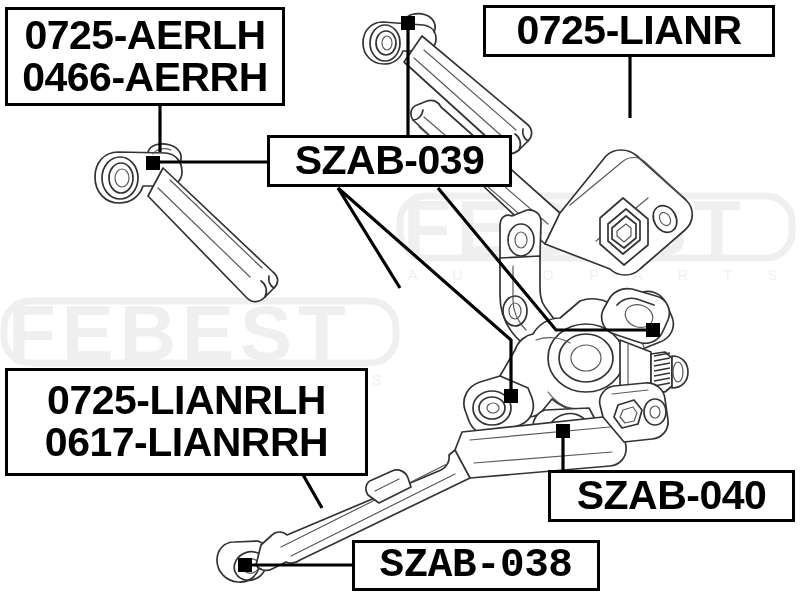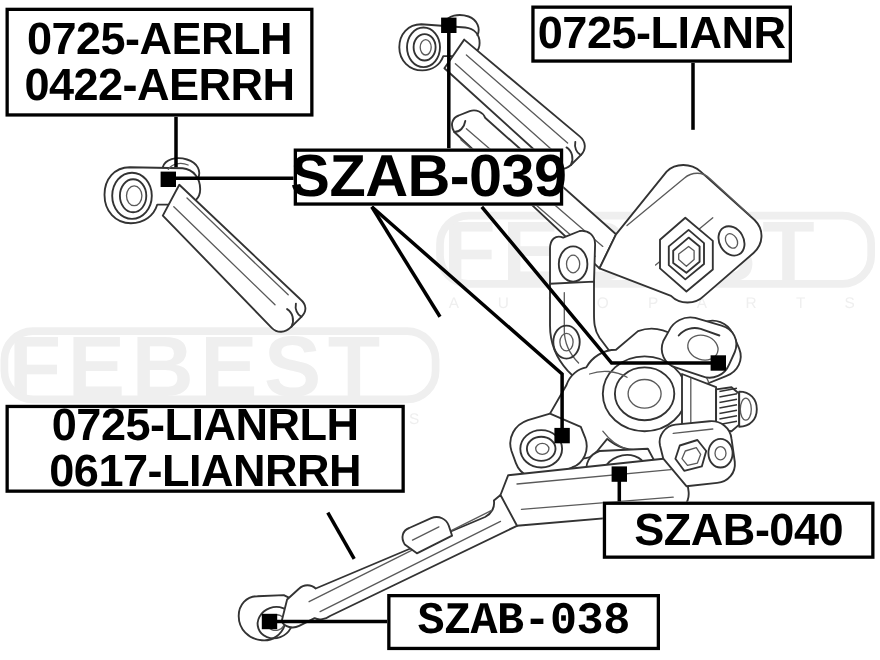--- a/index.html
+++ b/index.html
@@ -24,27 +24,27 @@
     font-weight:bold;
     color:#000000;
     letter-spacing:-0.5px;
     white-space:nowrap;
     line-height:1.02;
     font-family:"Liberation Sans","DejaVu Sans",sans-serif;
   }
   
   #box-aer   {left:5px;  top:7px;   width:280px; height:99px;}
   #box-aer   .ln{font-size:41px;}
-  #box-lianr {left:483px;top:5px;   width:237px; height:52px;text-align:right;}
+  #box-lianr {left:483px;top:5px;   width:292px; height:52px;text-align:right;}
   #box-lianr .ln{font-size:41px;}
   #box-039   {left:267px;top:135px; width:245px; height:52px;}
-  #box-039   .ln{font-size:54px;}
-  #box-lnr   {left:5px;  top:368px; width:363px; height:80px;}
+  #box-039   .ln{font-size:41px;}
+  #box-lnr   {left:5px;  top:368px; width:363px; height:108px;}
   #box-lnr   .ln{font-size:41px;}
-  #box-040   {left:548px;top:456px; width:247px; height:52px;}
+  #box-040   {left:548px;top:470px; width:247px; height:52px;}
   #box-040   .ln{font-size:41px;}
   #box-038   {left:352px;top:540px; width:248px; height:51px;}
   #box-038   .ln{font-size:41px;font-family:Liberation Mono, monospace;}
 </style>
 </head>
 <body>
 
 <div id="stage">
 
   <svg id="artwork" viewBox="0 0 800 600" xmlns="http://www.w3.org/2000/svg">
@@ -267,21 +267,21 @@
       <path class="lead" d="M563,470 L563,432"></path>
       <rect class="mk" x="556" y="424" width="14" height="14"></rect>
 
       <path class="lead" d="M352,565 L251,565"></path>
       <rect class="mk" x="238" y="558" width="14" height="14"></rect>
     </g>
   </svg>
 
   <div class="label-box" id="box-aer">
     <div class="ln">0725-AERLH</div>
-    <div class="ln">0422-AERRH</div>
+    <div class="ln">0466-AERRH</div>
   </div>
 
   <div class="label-box" id="box-lianr">
     <div class="ln">0725-LIANR</div>
   </div>
 
   <div class="label-box" id="box-039">
     <div class="ln">SZAB-039</div>
   </div>
 

